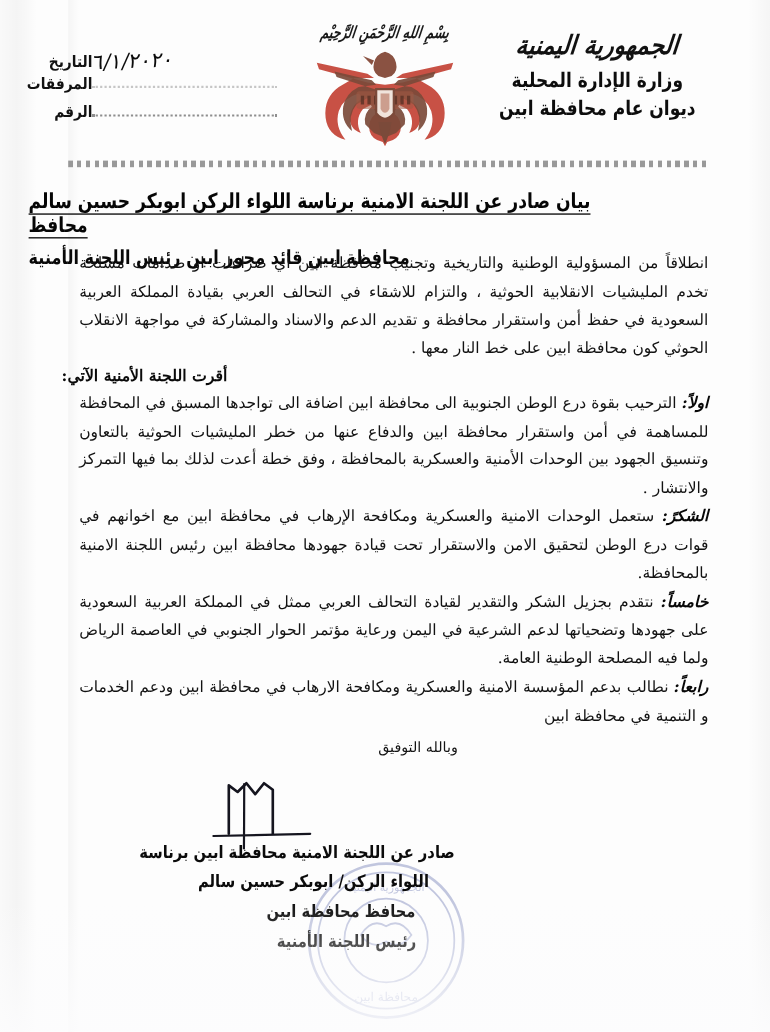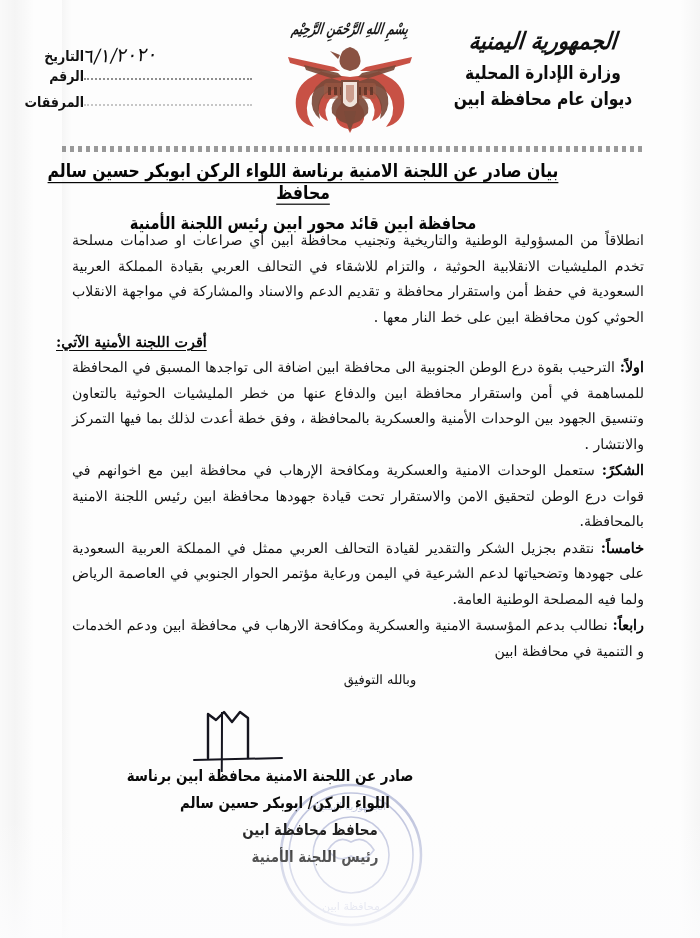--- a/index.html
+++ b/index.html
@@ -156,24 +156,24 @@
     left: 62px;
     width: 584px;
     height: 6px;
     background-image: repeating-linear-gradient(to right, #7d7d7d 0px, #7d7d7d 4px, transparent 4px, transparent 8px);
     opacity: 0.78;
   }
 
   
   .title-wrap {
     position: absolute;
-    top: 164px;
+    top: 176px;
     left: 0;
     width: 606px;
-    text-align: center;
+    text-align: left;
     direction: rtl;
   }
   .doc-title-1 {
     font-size: 15.6px;
     font-weight: 700;
     color: #060606;
     text-decoration: underline;
     text-underline-offset: 4px;
     letter-spacing: -0.1px;
     transform: scaleY(1.2);
@@ -206,27 +206,27 @@
     margin: 0 0 1px 16px;
     text-align: justify;
     text-justify: inter-word;
   }
   .para.intro { text-align: justify; }
 
   .heading-inline {
     font-weight: 700;
     font-size: 14.3px;
     color: #070707;
+    font-style: italic;
   }
   .decision-lead {
     font-size: 14.3px;
     font-weight: 700;
     color: #0a0a0a;
     text-align: left;
-    text-decoration: underline;
     text-underline-offset: 3px;
     margin: 1px 0 2px 0;
     line-height: 22px;
   }
   .closing {
     font-size: 13px;
     color: #131313;
     text-align: center;
     margin-top: 8px;
     margin-right: -60px;
@@ -325,26 +325,26 @@
         </g>
       </svg>
     </div>
 
     <div class="meta-block">
       <div class="meta-row">
         <span class="handwritten-date">٦/١/٢٠٢٠</span>
         <span class="meta-label">التاريخ</span>
       </div>
       <div class="meta-row">
+        <span class="meta-value-dots faint"></span>
+        <span class="meta-label">المرفقات</span>
+      </div>
+      <div class="meta-row">
         <span class="meta-value-dots"></span>
         <span class="meta-label">الرقم</span>
-      </div>
-      <div class="meta-row">
-        <span class="meta-value-dots faint"></span>
-        <span class="meta-label">المرفقات</span>
       </div>
     </div>
   </div>
 
   <div class="dotted-separator"></div>
 
   <div class="title-wrap">
     <div class="doc-title-1">بيان صادر عن اللجنة الامنية برناسة اللواء الركن ابوبكر حسين سالم محافظ</div>
     <div class="doc-title-2">محافظة ابين قائد محور ابين رئيس اللجنة الأمنية</div>
   </div>

